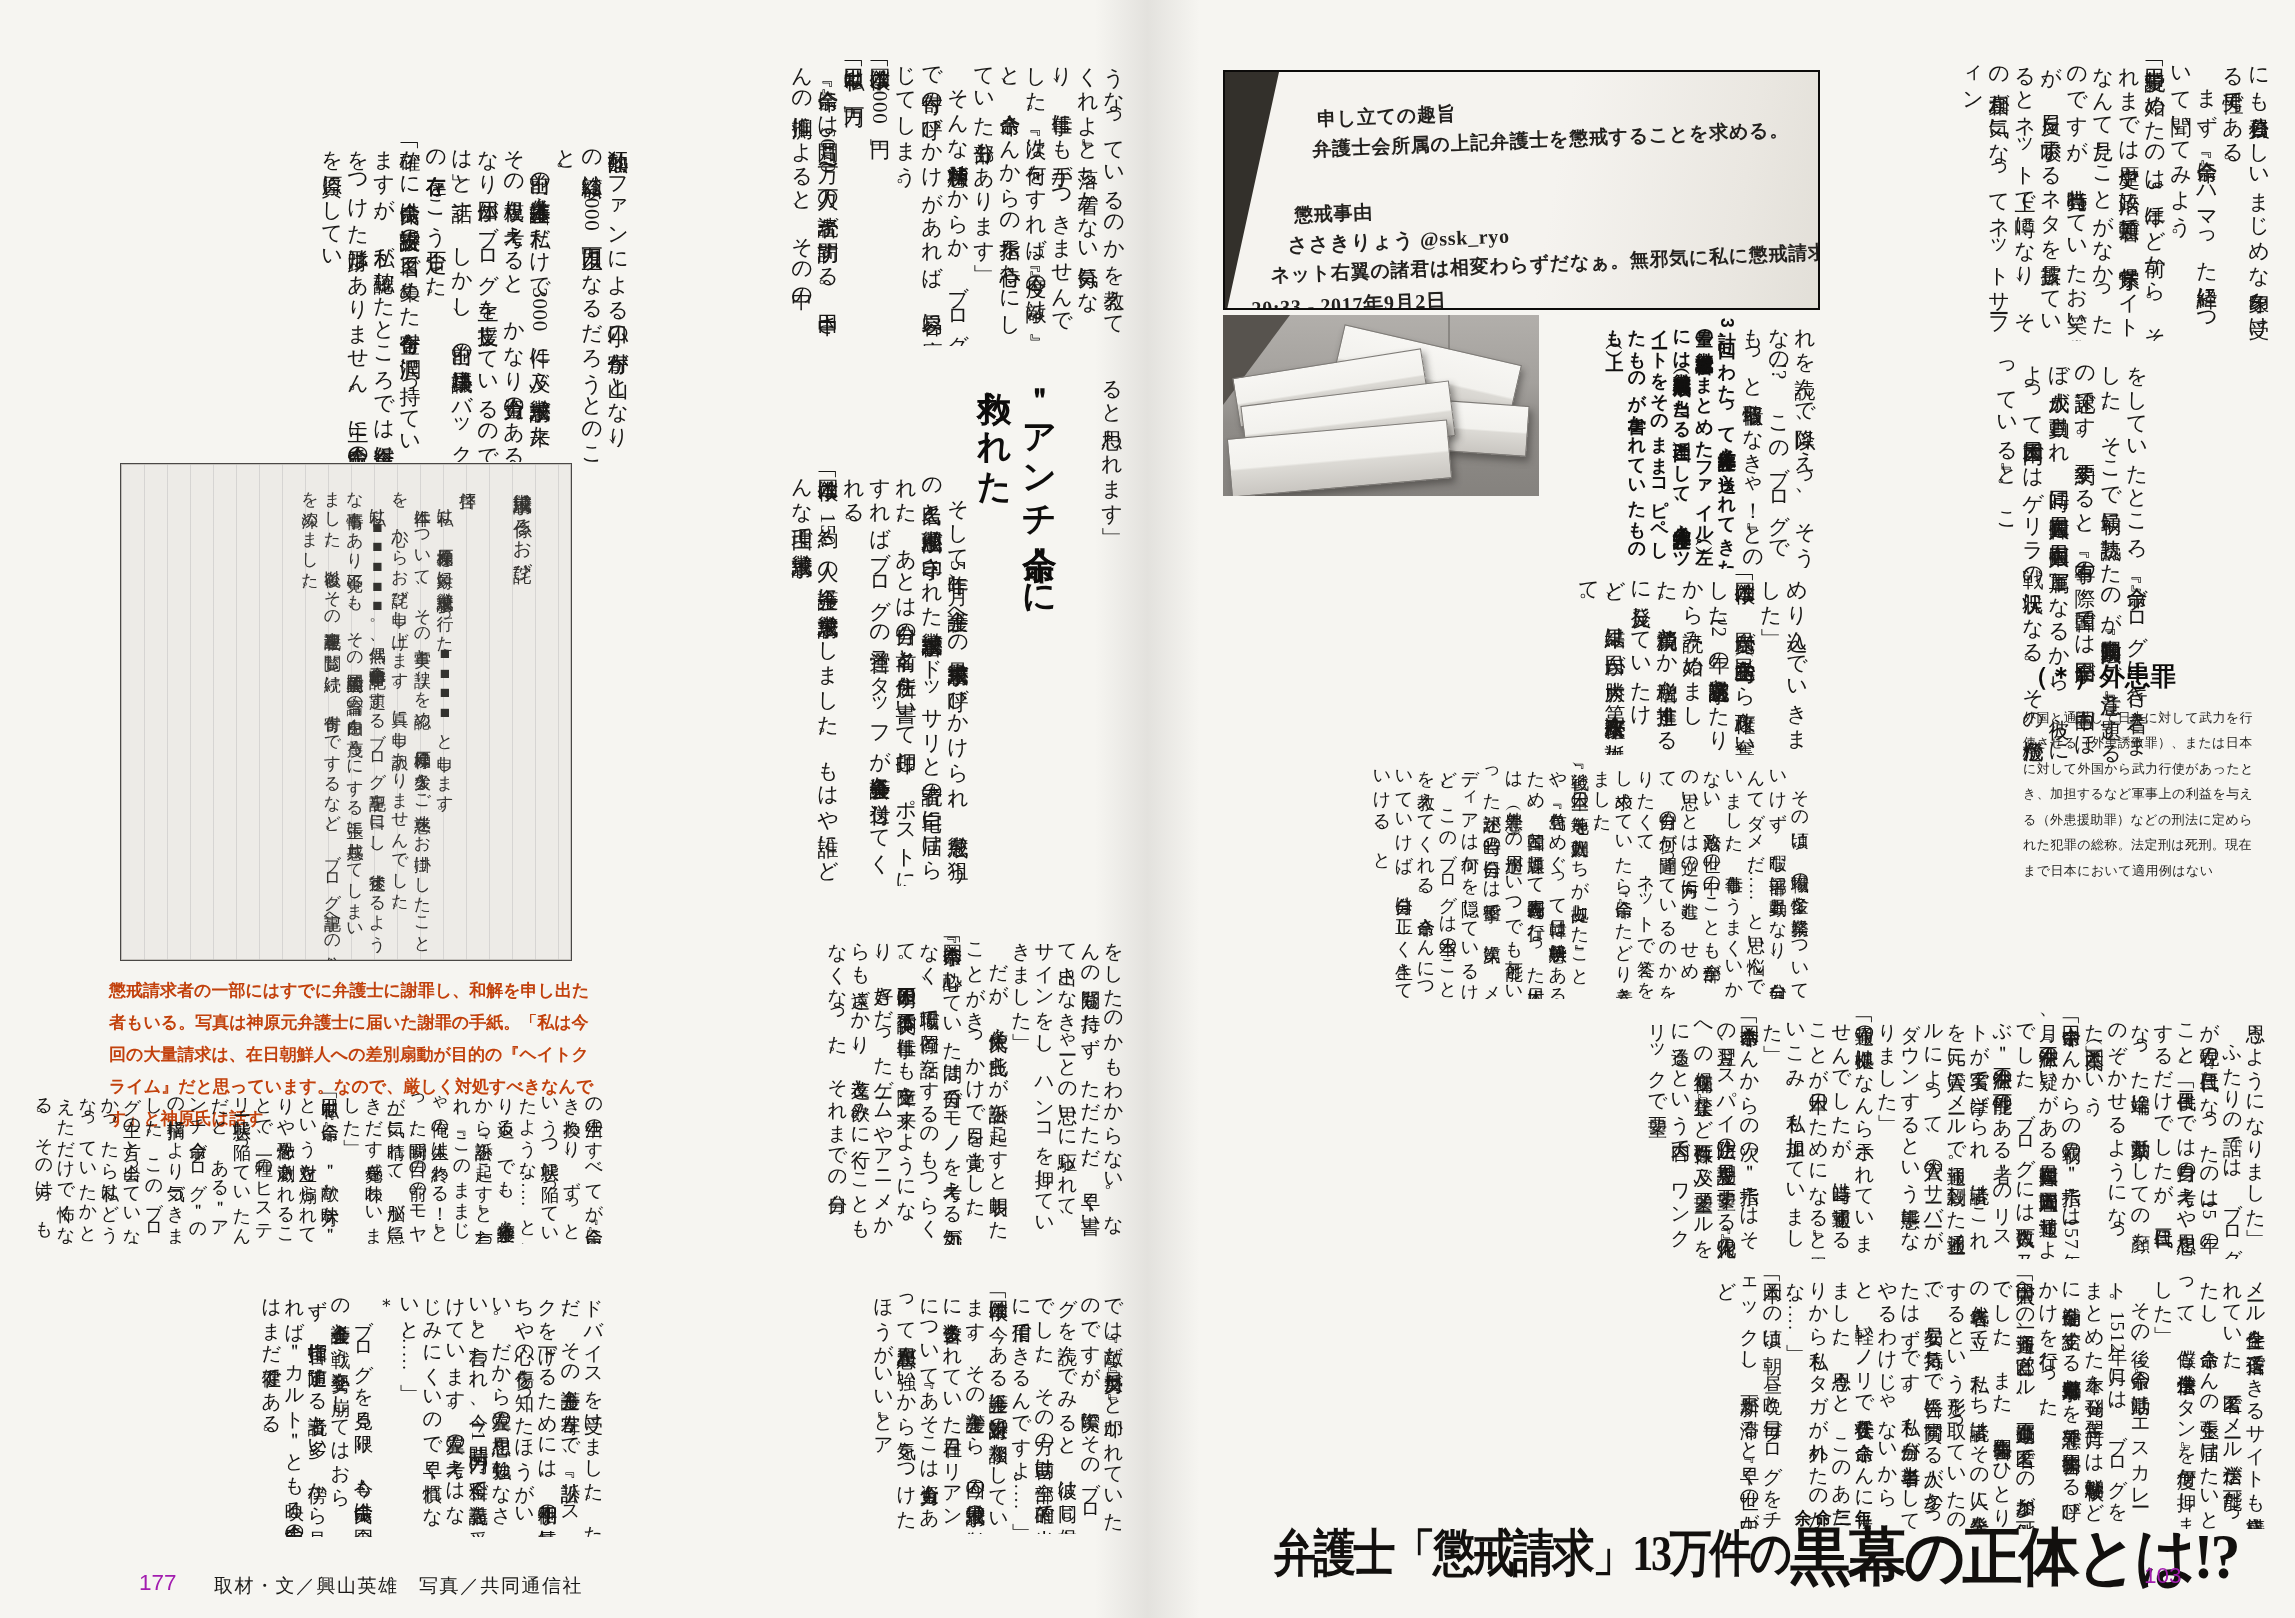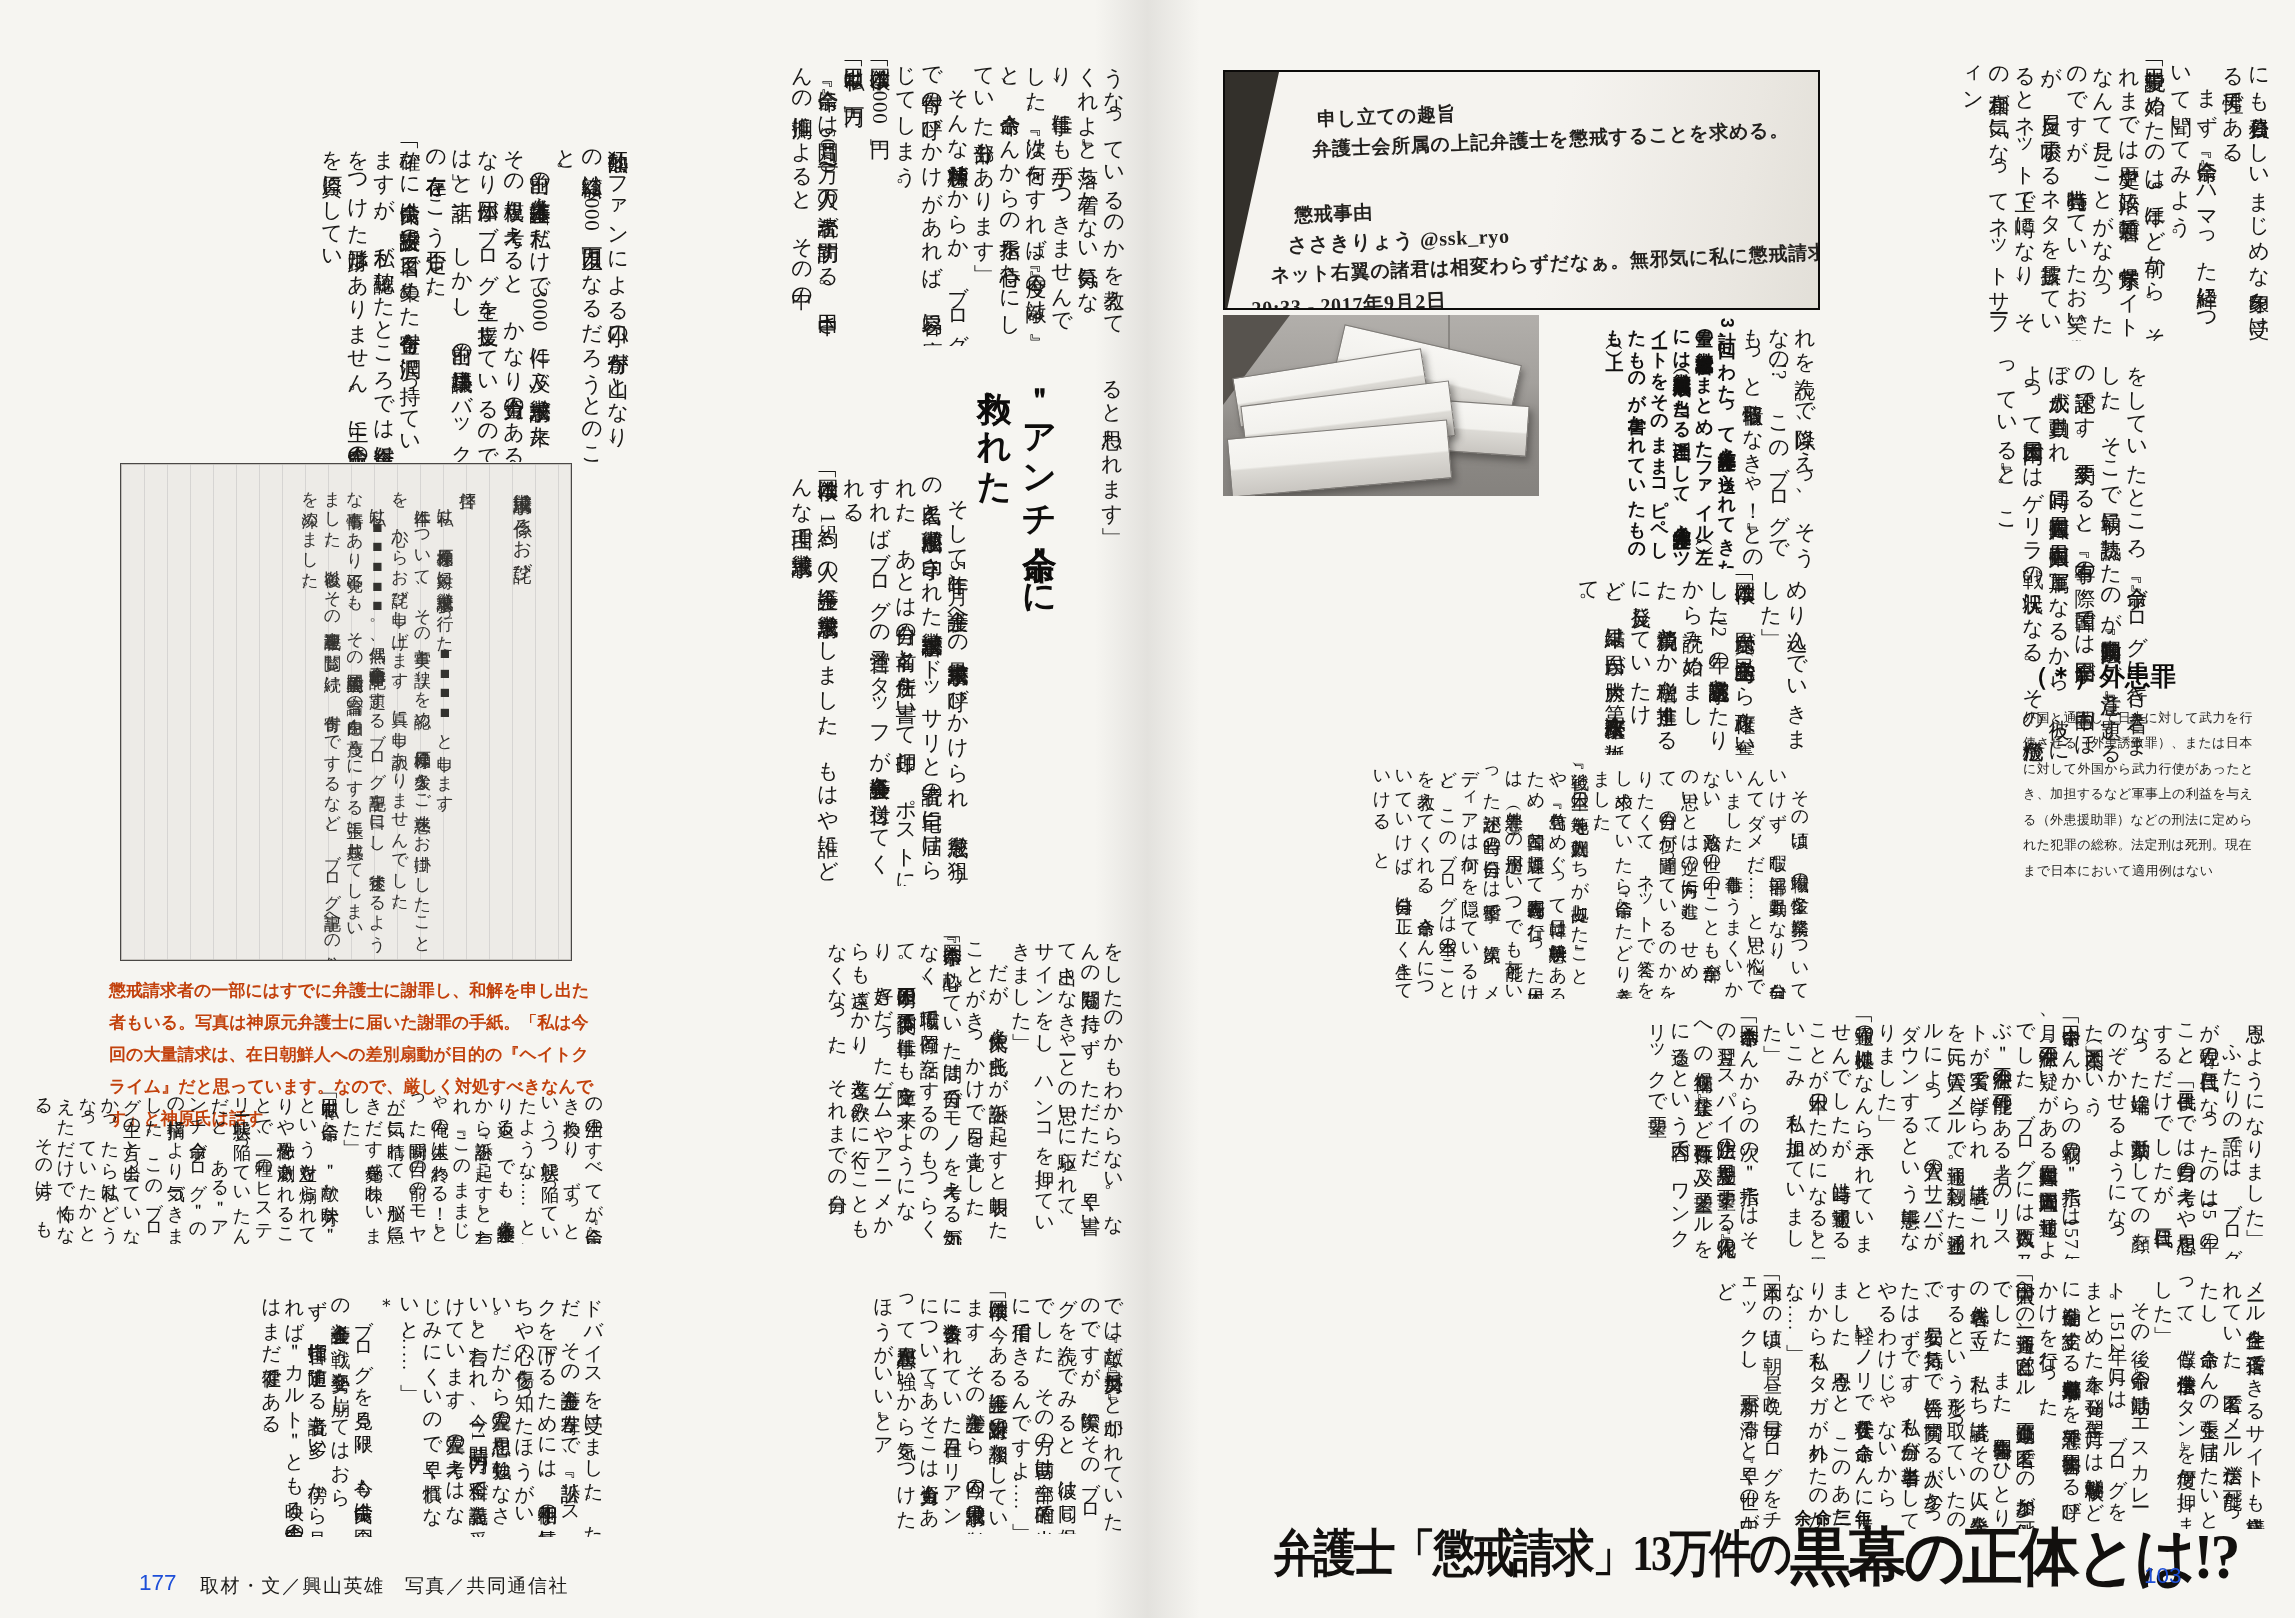--- a/index.html
+++ b/index.html
@@ -61,21 +61,21 @@
                     line-height:25.5px;color:#23221f;letter-spacing:0.4px;}
   
   #headline{position:absolute;left:1274px;top:1530px;display:flex;align-items:flex-end;
             font-weight:bold;color:#12100e;white-space:nowrap;}
   .hl-prefix{font-size:42px;letter-spacing:-2.2px;transform:scaleY(1.2);transform-origin:bottom;}
   .hl-main{position:relative;font-size:60px;letter-spacing:-3px;line-height:0.95;
            transform:scaleY(1.05);transform-origin:bottom;}
   .hl-ruby{position:absolute;top:-16.5px;left:4.5px;font-size:16.5px;letter-spacing:3.7px;
            font-family:Liberation Serif, serif;}
   .pagenum{position:absolute;font-family:"Liberation Sans","DejaVu Sans",sans-serif;
-           font-size:22.5px;color:#1d4ed8;}
+           font-size:22.5px;color:#a21caf;}
   .credit{position:absolute;font-family:"Liberation Sans","DejaVu Sans",sans-serif;
           font-size:19px;letter-spacing:1.5px;color:#1b1a18;}
 </style>
 </head>
 <body>
 
 <div id="spread">
   <div id="gutter"></div>
 
   <div class="vt" style="left:633px;top:52px;width:494px;height:294px;">うなっているのかを教えてくれよ』と落ち着かない気分になり、仕事にも手がつきませんでした。『次は何をすれば?』『今度の敵は?』と、余命さんからの指示を心待ちにしていた部分もあります」
@@ -116,21 +116,21 @@
 田中「私は『余命』に、＂敵か味方か＂という対立を煽られて怒りや恐怖を刺激されることで、一種のヒステリー状態に陥っていたんだと、ある＂アンチ余命ブログ＂の運営者の指摘により気づきました。このブログ主の方と出会っていなかったら私はどうなっていたかと考えただけで怖くなる。その方は、もともと2ちゃんねる掲示板（現5ちゃんねる）で＂余命を真に受けていいのか?＂というスタンスのネタをずっと書き続けていた。『余命』</div>
 
   <div class="vt vt26" style="left:637px;top:1285px;width:488px;height:249px;">では『敵だ』『反日勢力だ』と叩かれていたのですが、実際にそのブログを読んでみると、彼は同じ保守でした。その方の助言は全部、的確で本当に信用できるんですよ……」
 岡本「僕は今、ある弁護士に訴訟対策の相談をしています。その弁護士から、今回の懲戒請求の対象に多数含まれていた在日コリアン弁護士協会について『あそこは資金力もあって左翼思想が強いから気をつけたほうがいい』とア</div>
 
   <div class="vt vt26" style="left:34px;top:1285px;width:571px;height:252px;">ドバイスを受けました。ただ、その弁護士も左寄りで、『訴訟リスクを下げるためには、相手側の気持ちや心の傷を知ったほうがいい。だから左翼の思想を勉強しなさい』と言われ、今、1時間1万円の料金で講義を受けています。左翼の考えはなじみにくいので早く慣れないと……」
 ＊
 　ブログを見る限り、今も余命氏は全国の弁護士会と戦う姿勢を崩してはおらず、指揮官に追随する読者も多い。傍から見れば＂カルト＂とも映る余命氏の求心力はまだ健在である。</div>
 
   <div class="pagenum" style="left:139px;top:1570px;">177</div>
-  <div class="credit" style="left:200px;top:1573px;">取材・文／興山英雄　写真／共同通信社</div>
+  <div class="credit" style="left:214px;top:1573px;">取材・文／興山英雄　写真／共同通信社</div>
 
   <div id="tweet">
     <div class="corner"></div>
     <div class="doc">
       <span class="tweet-line">申し立ての趣旨</span>
       <span class="tweet-line">弁護士会所属の上記弁護士を懲戒することを求める。</span>
       <span class="tweet-line">懲戒事由</span>
       <span class="tweet-line">ささきりょう @ssk_ryo</span>
       <span class="tweet-line">ネット右翼の諸君は相変わらずだなぁ。無邪気に私に懲戒請求してるのも900人くらいるけど、落とし前はつけてもらうからね。(＾-＾)ー☆</span>
       <span class="tweet-line">20:33 - 2017年9月2日</span>

